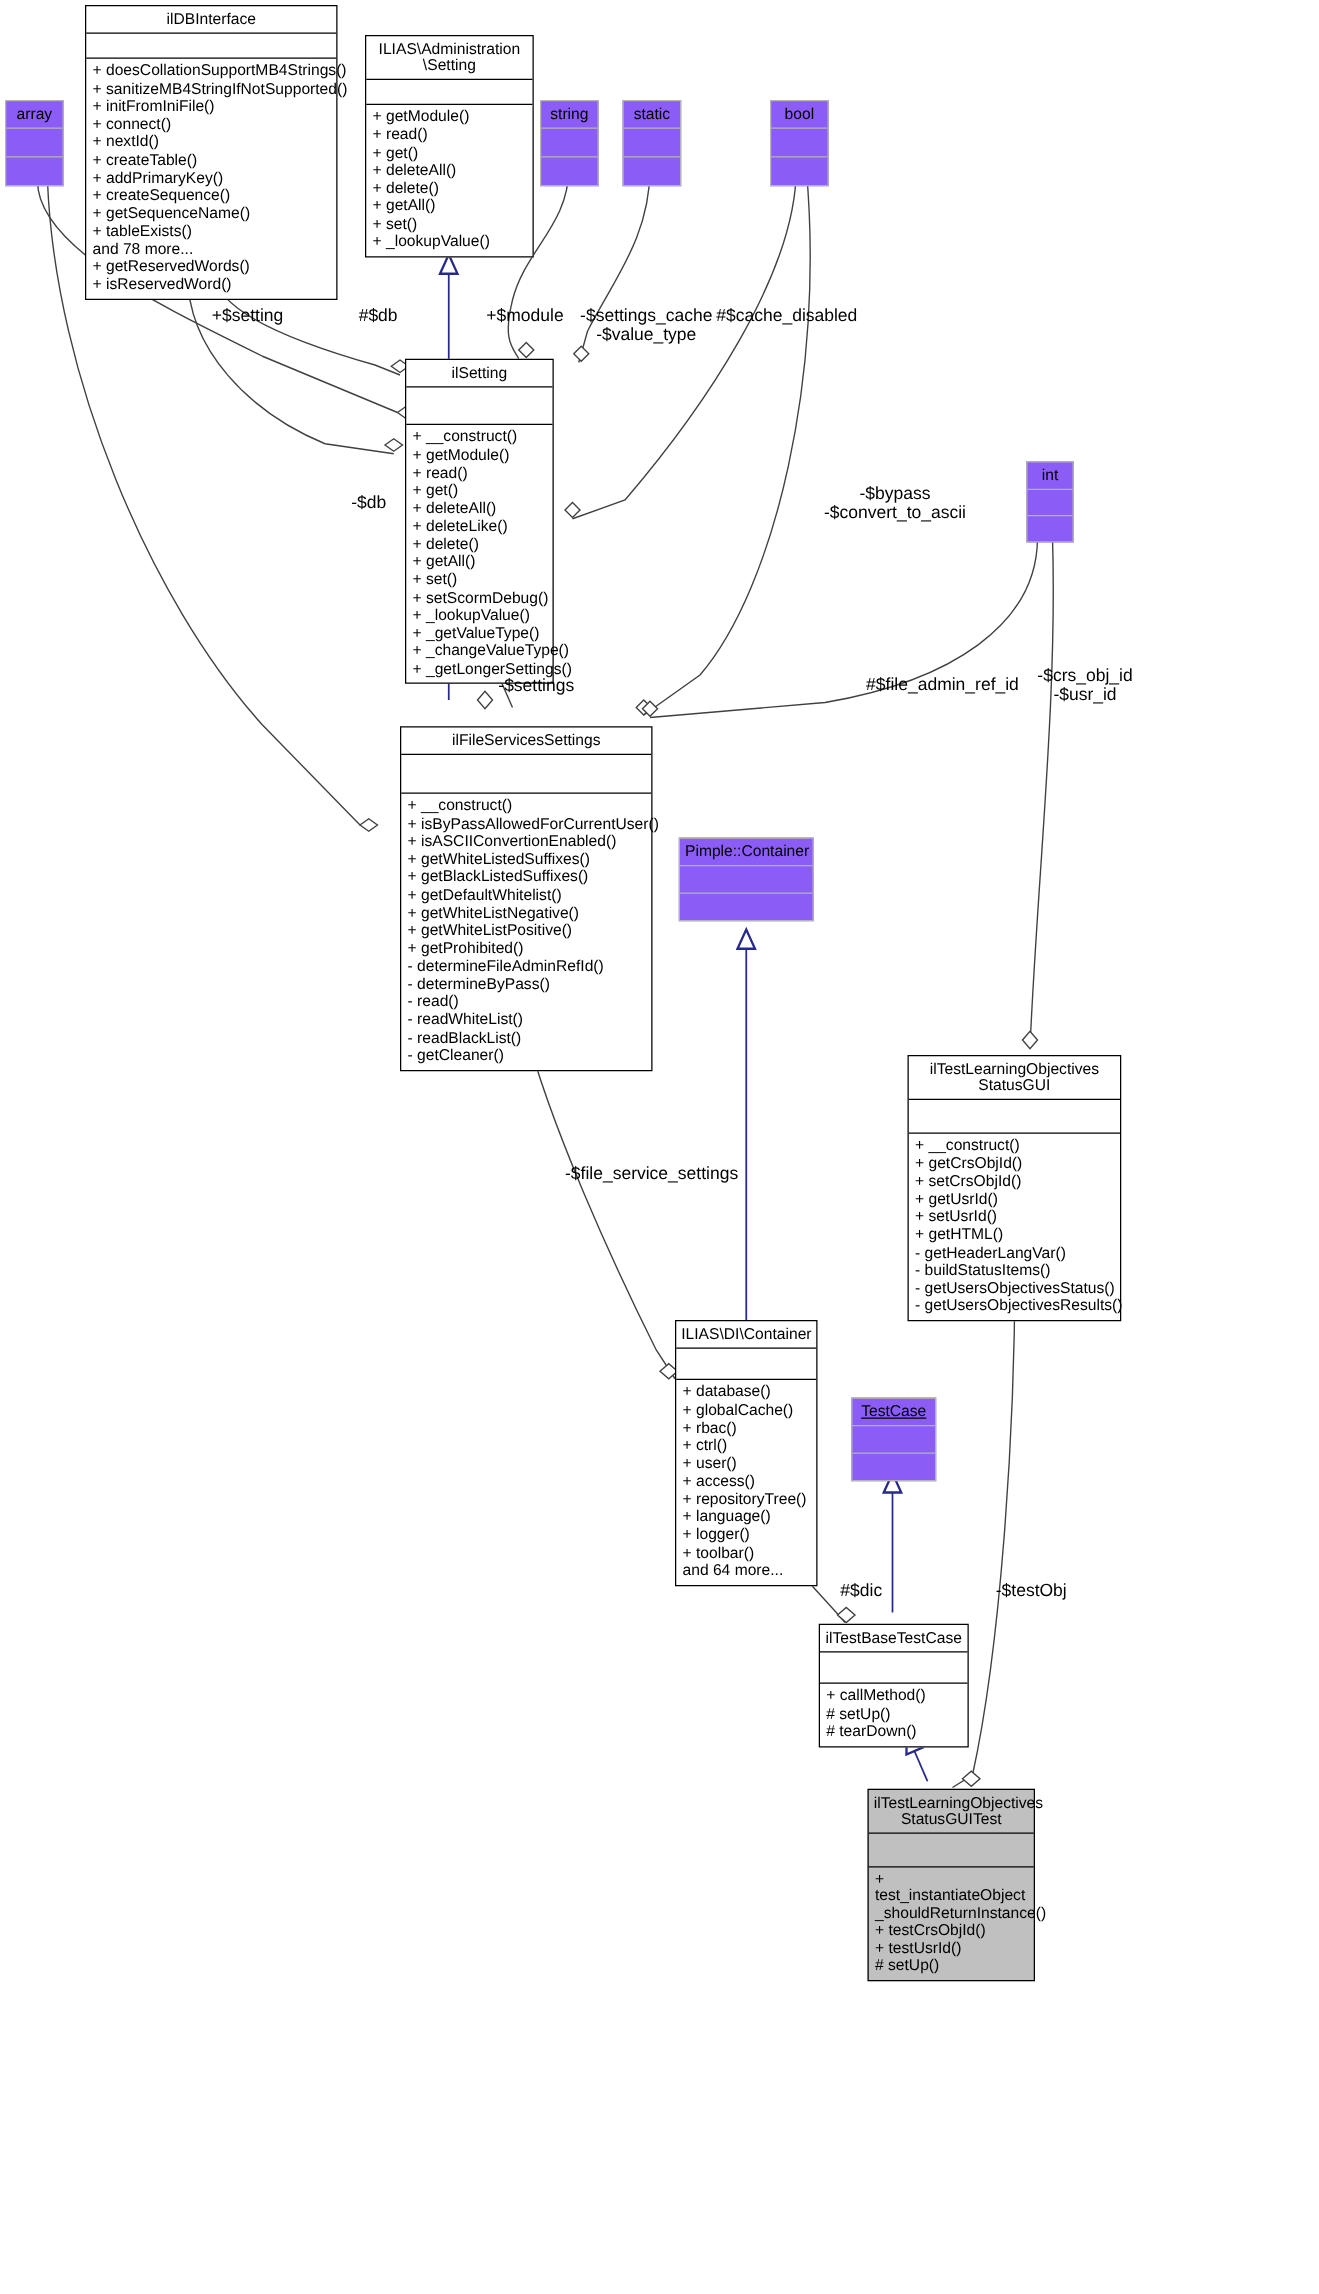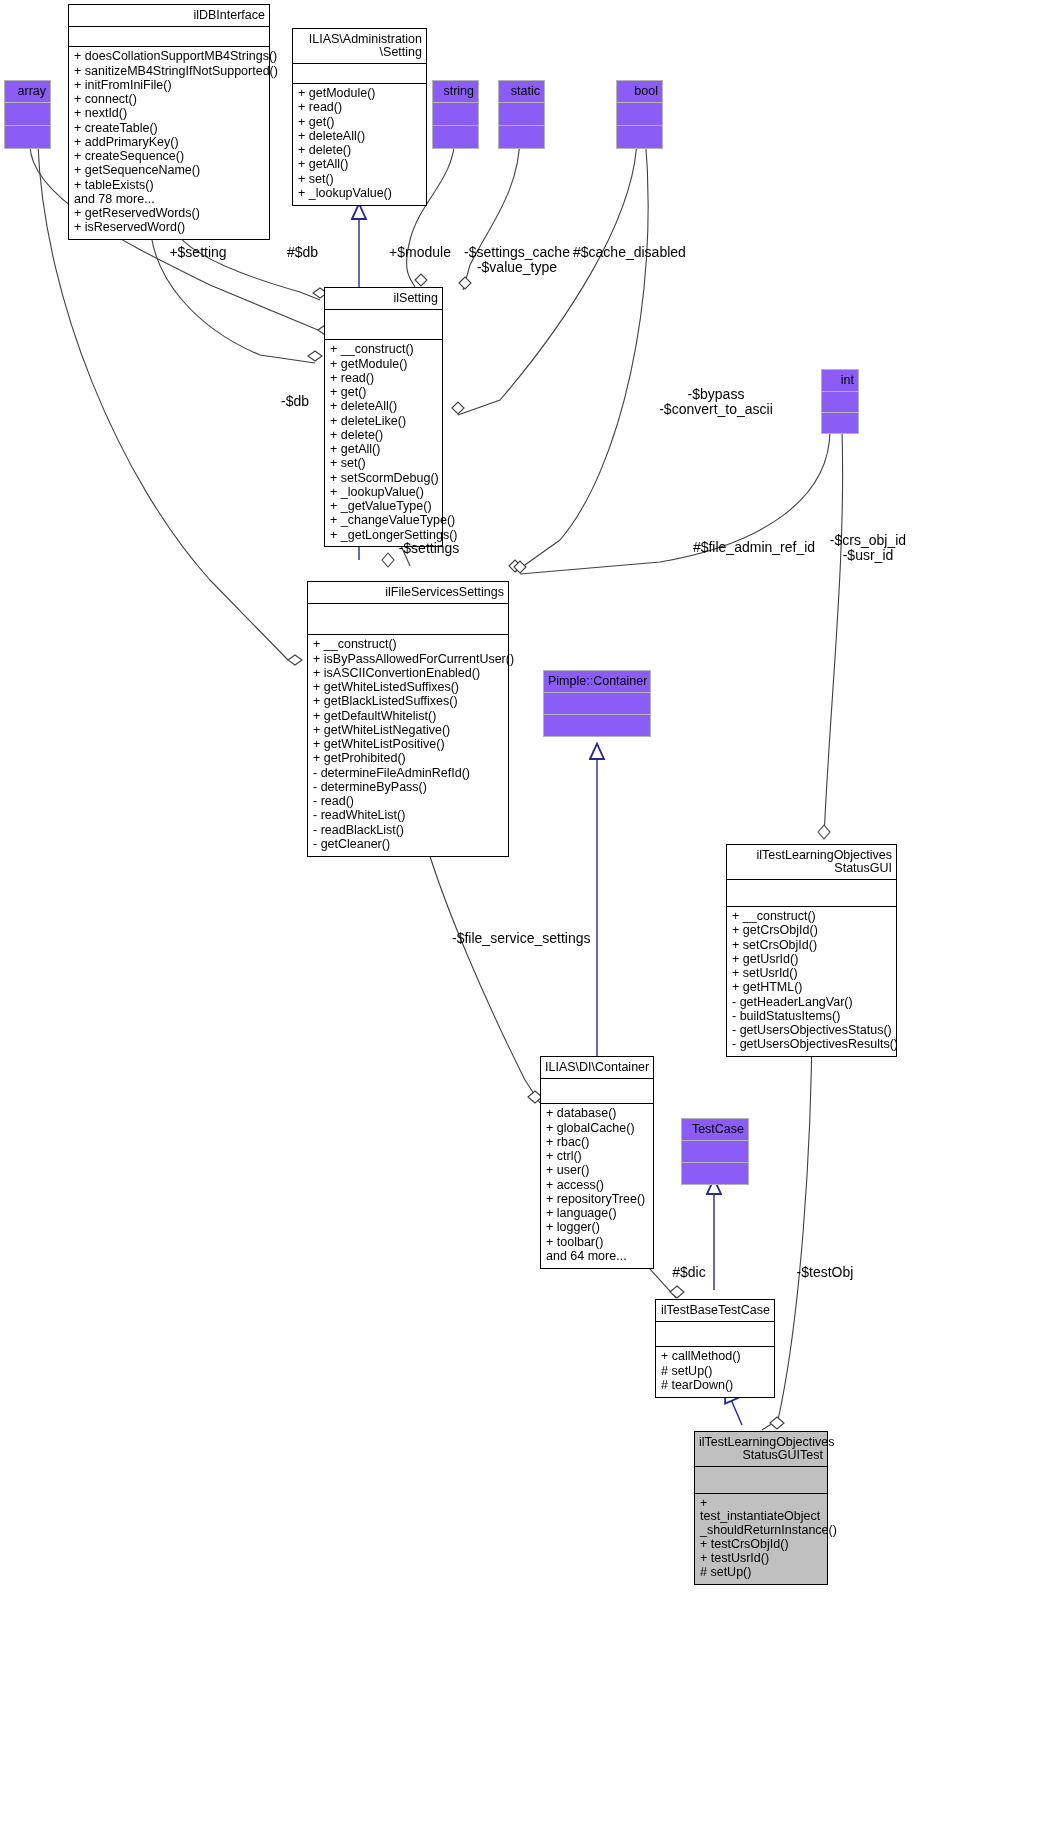--- a/index.html
+++ b/index.html
@@ -37,21 +37,21 @@
   }
   .node.ghost {
     border-color: #b4b4b4;
     background: #8b5cf6;
   }
   .node.highlight {
     background: #c0c0c0;
     border-color: #000000;
   }
   .node .title {
-    text-align: right;
+    text-align: center;
     padding: 4px 4px 4px 4px;
     white-space: pre-line;
     font-size: 12.5px;
   }
   .node .sep {
     border-top: 1px solid #000000;
     height: 0;
     font-size: 0;
     line-height: 0;
   }
@@ -247,21 +247,21 @@
         <div>+ getAll()</div>
         <div>+ set()</div>
         <div>+ setScormDebug()</div>
         <div>+ _lookupValue()</div>
         <div>+ _getValueType()</div>
         <div>+ _changeValueType()</div>
         <div>+ _getLongerSettings()</div>
       </div>
   </div>
 
-  <div class="node" style="left:307px; top:581px; width:202px;">
+  <div class="node" style="left:320px; top:581px; width:202px;">
     <div class="title">ilFileServicesSettings</div>
     <div class="sep"></div>
     <div class="attrs" style="min-height:26px;"></div>
     <div class="sep"></div>
     <div class="ops">
         <div>+ __construct()</div>
         <div>+ isByPassAllowedForCurrentUser()</div>
         <div>+ isASCIIConvertionEnabled()</div>
         <div>+ getWhiteListedSuffixes()</div>
         <div>+ getBlackListedSuffixes()</div>
@@ -319,21 +319,21 @@
         <div>+ getUsrId()</div>
         <div>+ setUsrId()</div>
         <div>+ getHTML()</div>
         <div>- getHeaderLangVar()</div>
         <div>- buildStatusItems()</div>
         <div>- getUsersObjectivesStatus()</div>
         <div>- getUsersObjectivesResults()</div>
       </div>
   </div>
 
-  <div class="node ghost" style="left:681px; top:1118px; width:68px;">
+  <div class="node ghost" style="left:681px; top:1118px; width:68px;text-decoration:underline;">
     <div class="title">TestCase</div>
     <div class="sep"></div>
     <div class="attrs" style="min-height:17px;"></div>
     <div class="sep"></div>
     <div class="attrs" style="min-height:17px;"></div>
   </div>
 
   <div class="node" style="left:655px; top:1299px; width:120px;">
     <div class="title">ilTestBaseTestCase</div>
     <div class="sep"></div>

